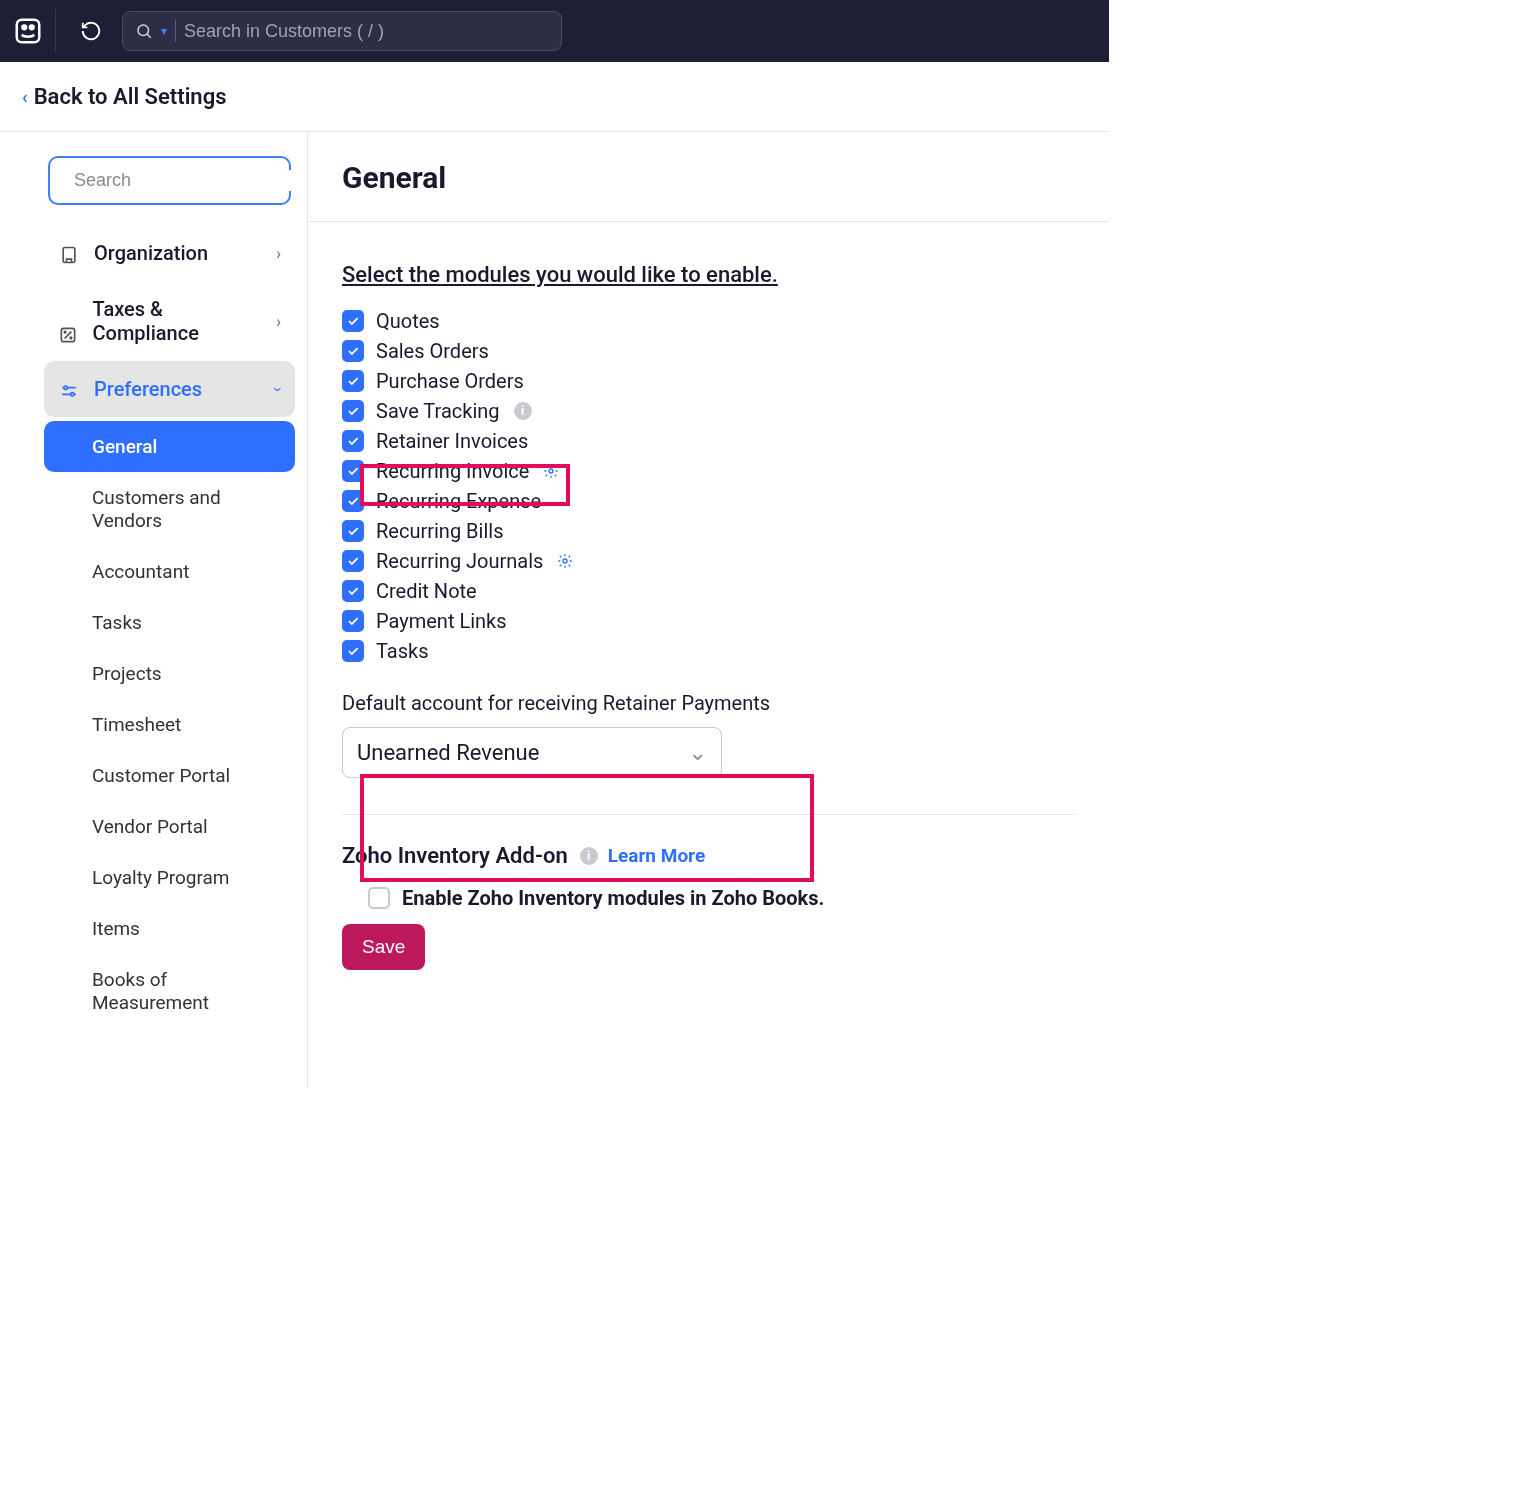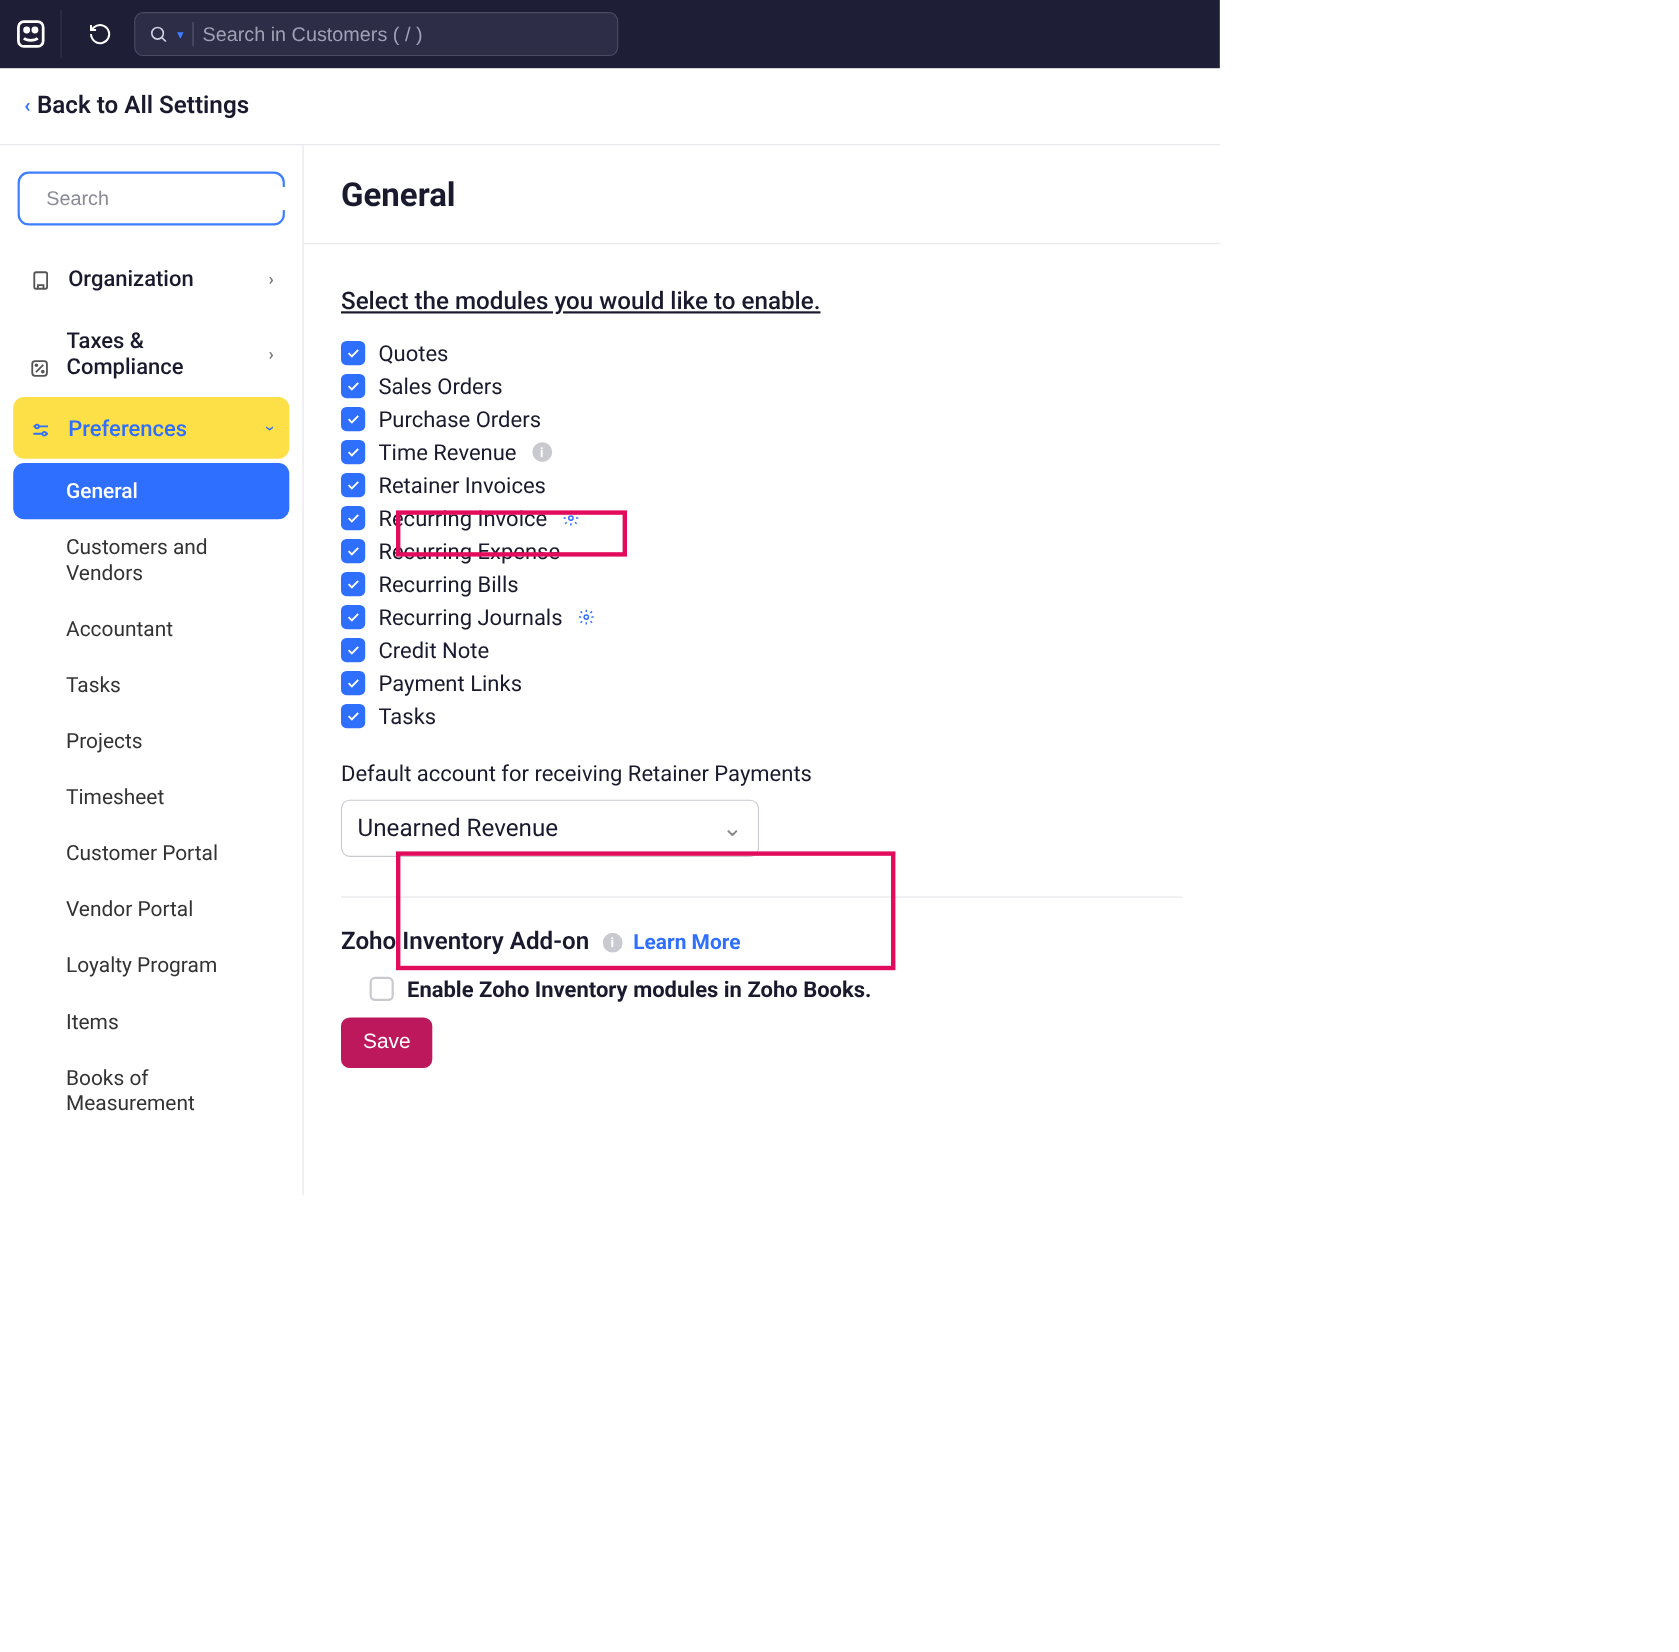--- a/index.html
+++ b/index.html
@@ -19,36 +19,36 @@
 .searchbar input { flex:1; background: transparent; border: none; outline: none; color: #d0d0e0; font-size: 18px; }
 .searchbar input::placeholder { color: #a0a0b5; }
 
 
 .crumb { height: 70px; border-bottom: 1px solid #e5e5ea; display: flex; align-items: center; padding: 0 22px; }
 .crumb a { color: #1a1a2e; text-decoration: none; font-size: 22px; font-weight: 600; display:flex; align-items:center; gap:6px;}
 .crumb .chev-l { color: #2f6fff; font-size: 18px; font-weight:700;}
 
 
 .layout { display: flex; height: 955px; }
-.sidebar { width: 276px; border-right: 1px solid #e5e5ea; padding: 24px 12px 0 12px; overflow-y: auto; position:relative;}
+.sidebar { width: 276px; border-right: 1px solid #e5e5ea; padding: 24px 12px 0 12px; overflow-y: auto; position:relative;margin-left:32px;}
 .sidebar::-webkit-scrollbar{width:12px;}
 .sidebar::-webkit-scrollbar-thumb{background:#c9c9d0;border-radius:6px;}
 
 .side-search { display:flex; align-items:center; gap:10px; border: 2px solid #3e7fff; border-radius: 10px; padding: 12px 14px; margin: 0 4px 20px 4px;}
 .side-search svg{width:18px;height:18px;color:#555;}
 .side-search input { border:none; outline:none; font-size:18px; flex:1; }
 .side-search input::placeholder{color:#8a8a95;}
 
 .nav-item { display:flex; align-items:center; gap:14px; padding: 16px 14px; border-radius: 10px; cursor:pointer; font-size: 20px; font-weight:500;}
 .nav-item.top-level { justify-content: space-between; }
 .nav-item .left { display:flex; align-items:flex-end; gap:14px;}
 .nav-item .icon-slot{ width:22px; display:flex; align-items:center; justify-content:center; color:#555;}
 .nav-item .icon-slot svg{width:20px;height:20px;}
 .nav-item .chev-r { color:#777; font-size:16px;}
-.nav-item.expanded { background:#fde047; color:#2f6fff;gap:33px; }
+.nav-item.expanded { background:#e5e5e5; color:#2f6fff;gap:33px; }
 .nav-item.expanded .icon-slot{color:#2f6fff;}
 .nav-item.expanded .chev-r{color:#2f6fff; transform: rotate(90deg);}
 
 .sub-list { margin-top:4px; }
 .sub-item { display:block; padding: 14px 14px 14px 48px; border-radius: 10px; font-size: 19px; color:#333; cursor:pointer;}
 .sub-item.active { background:#2f6fff; color:#fff; font-weight:500;}
 
 .content { flex:1; padding: 28px 34px 0 34px; overflow-y:auto; position:relative;}
 .content h1 { font-size: 30px; font-weight:700; margin-bottom: 26px; }
 .content-divider{height:1px;background:#e5e5ea;margin-left:-34px;margin-right:-34px;margin-bottom:40px;}
@@ -215,21 +215,21 @@
             </svg>
           </span>
           <span>Purchase Orders</span>
         </div>
         <div class="check-row">
           <span class="chk">
             <svg viewBox="0 0 24 24" fill="none" stroke="currentColor" stroke-width="3">
               <path d="M5 12l5 5L20 7"></path>
             </svg>
           </span>
-          <span>Time Revenue</span>
+          <span>Save Tracking</span>
           <span class="info-badge">i</span>
         </div>
         <div class="check-row">
           <span class="chk">
             <svg viewBox="0 0 24 24" fill="none" stroke="currentColor" stroke-width="3">
               <path d="M5 12l5 5L20 7"></path>
             </svg>
           </span>
           <span>Retainer Invoices</span>
         </div>

